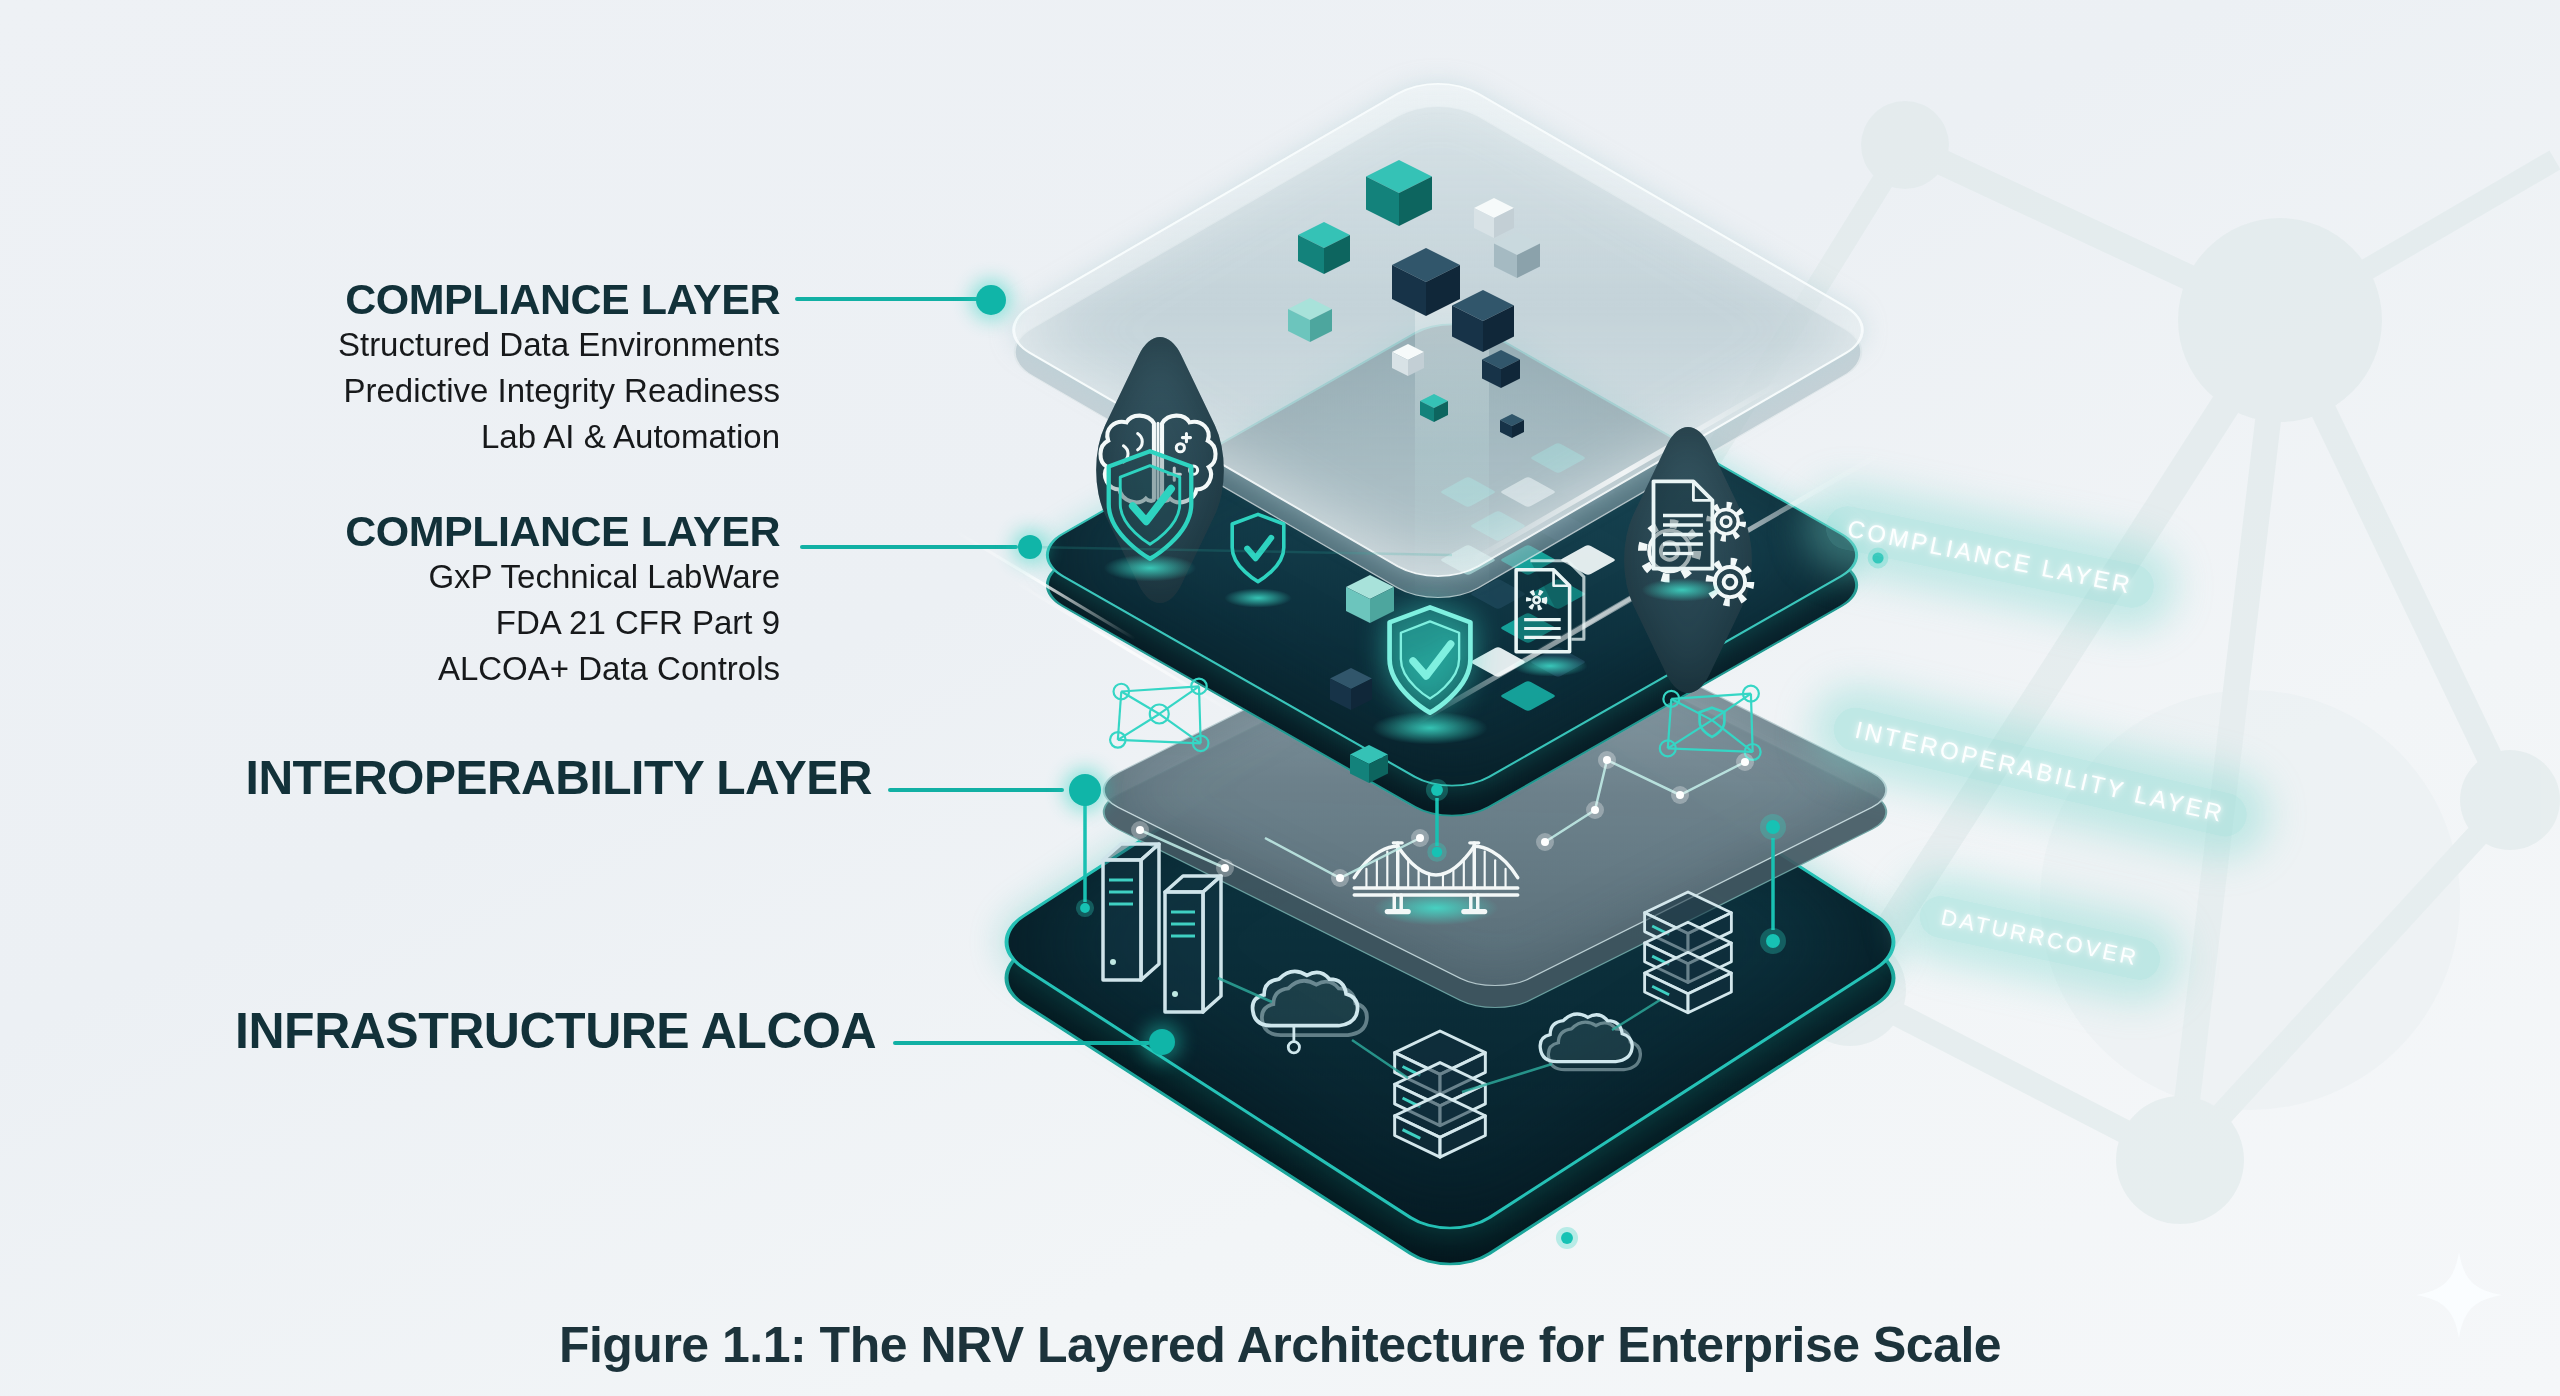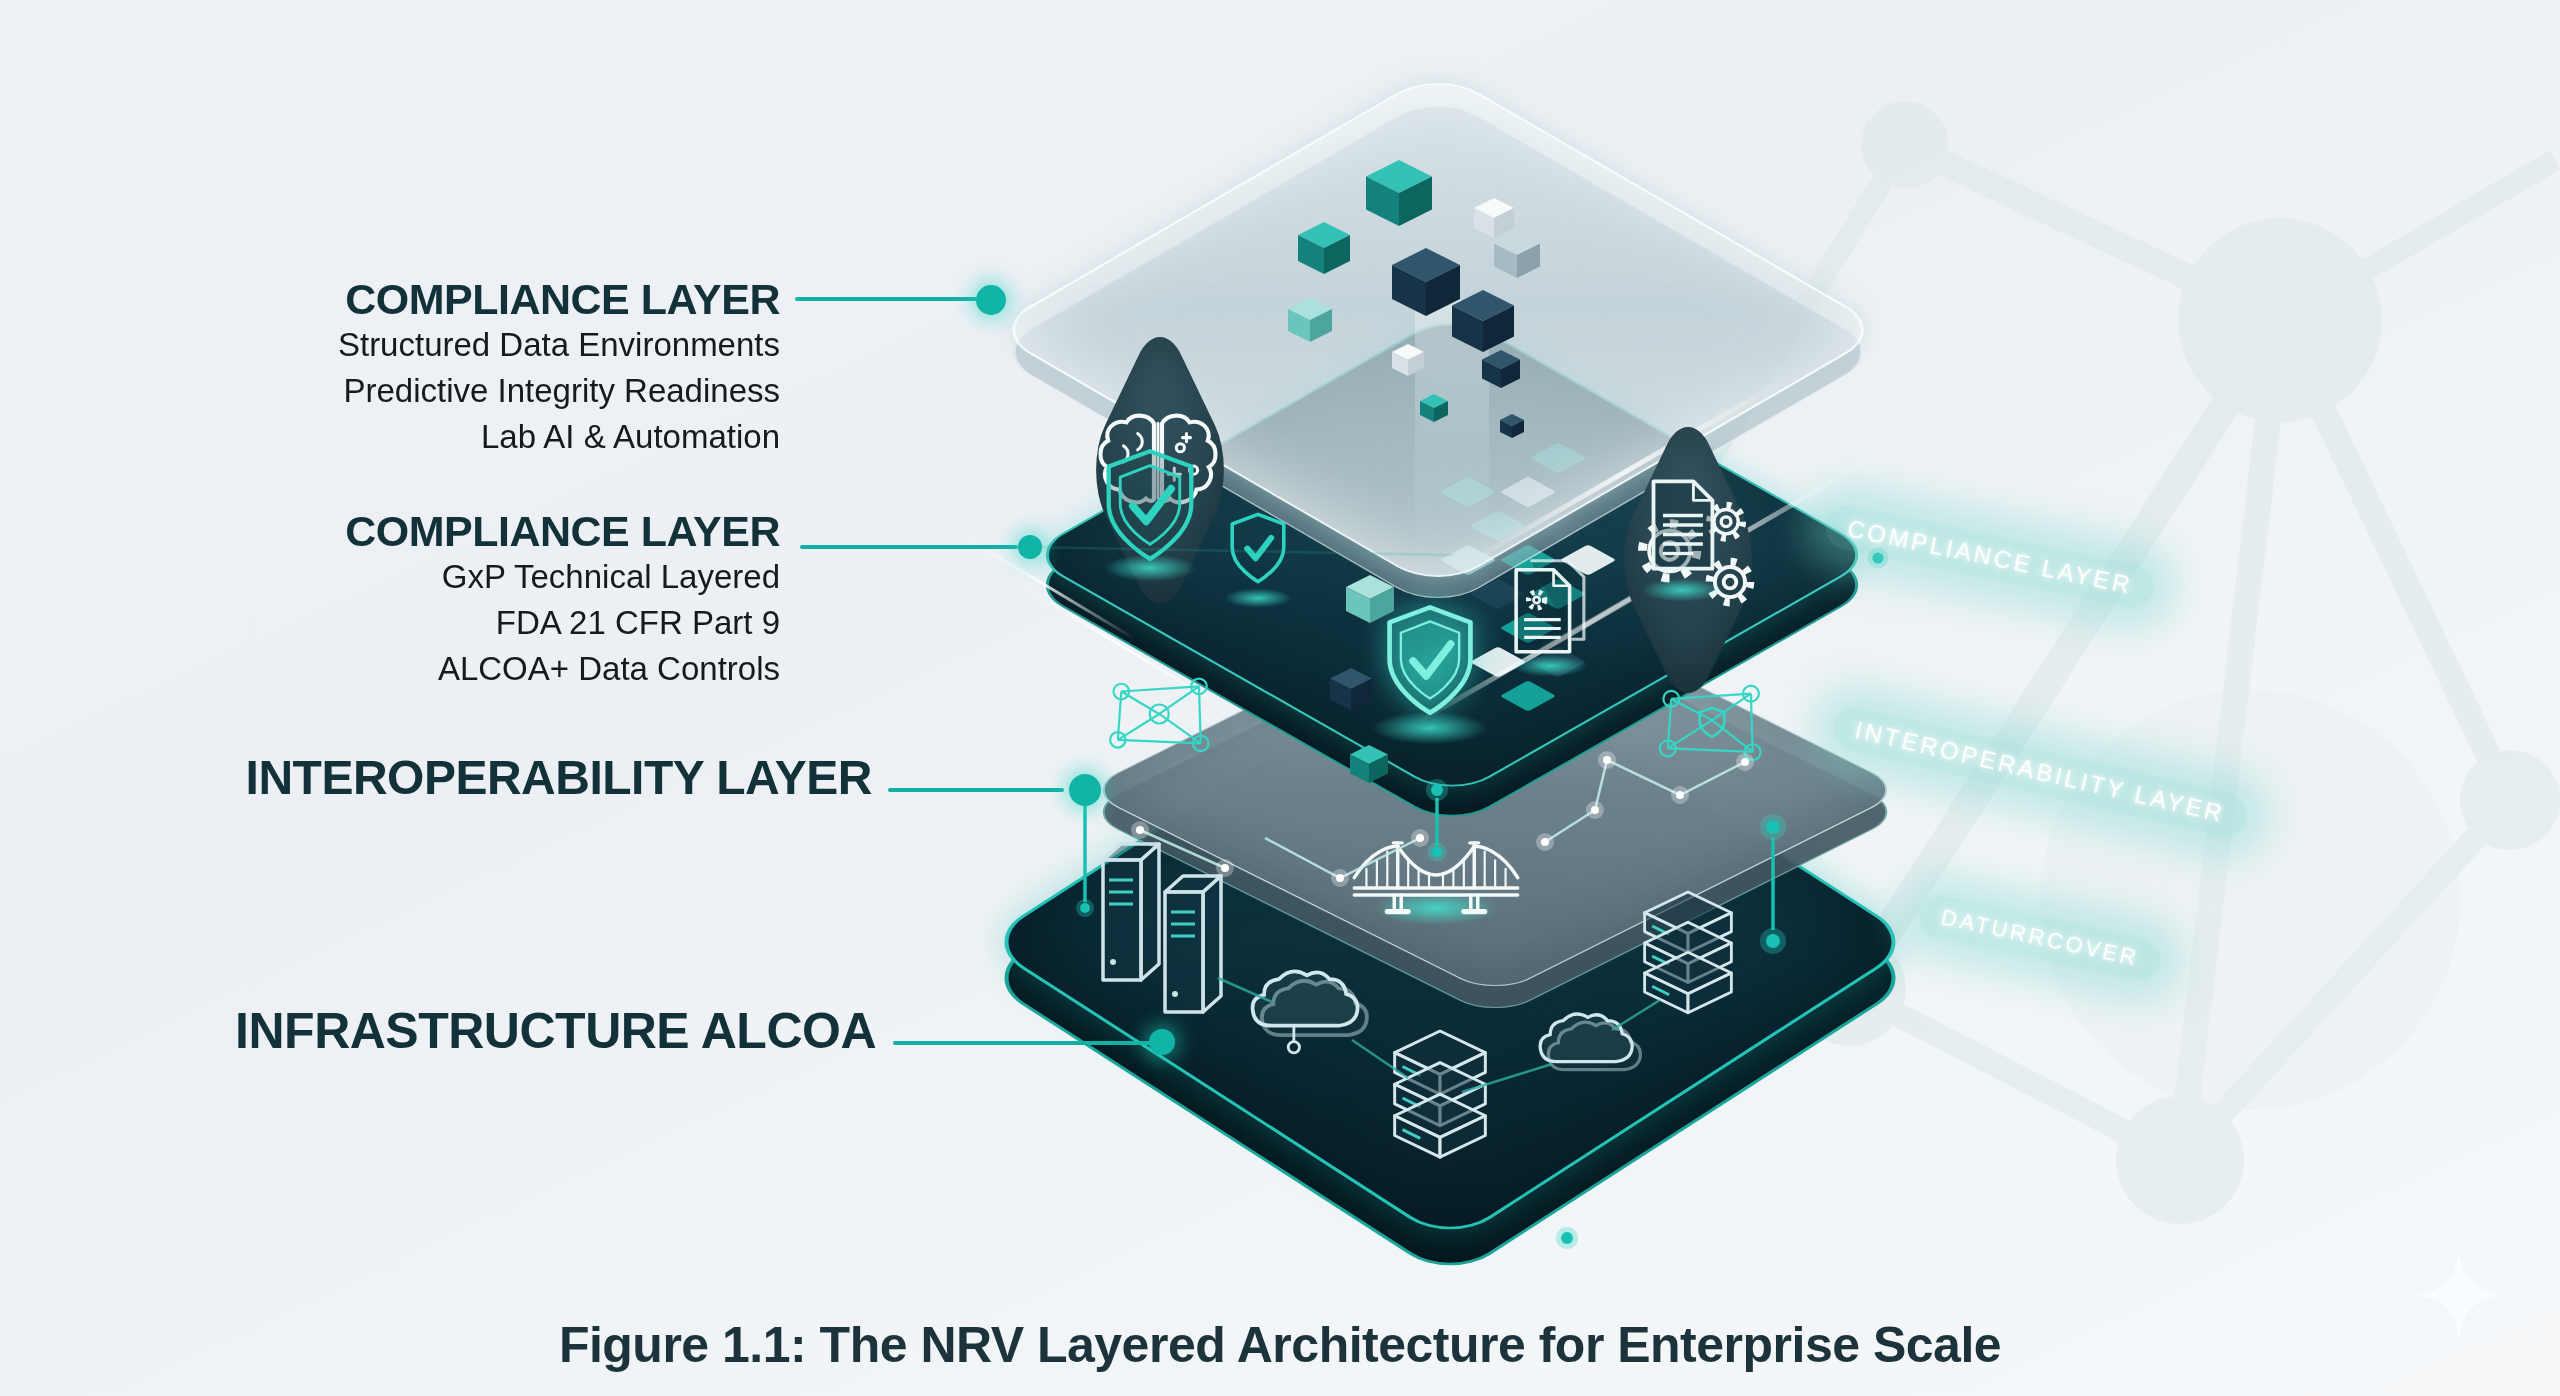--- a/index.html
+++ b/index.html
@@ -432,21 +432,21 @@
       <div class="lline">Predictive Integrity Readiness</div>
       <div class="lline">Lab AI &amp; Automation</div>
     </div>
   </div>
   <div class="dash" style="left:795px;top:297px;width:183px;"></div>
   <div class="cdot" style="left:991px;top:300px;width:30px;height:30px;"></div>
 
   <div class="lblock" id="lb1" style="right:1780px;top:508px;">
     <div class="ltitle">COMPLIANCE LAYER</div>
     <div class="lbody">
-      <div class="lline">GxP Technical Layered</div>
+      <div class="lline">GxP Technical LabWare</div>
       <div class="lline">FDA 21 CFR Part 9</div>
       <div class="lline">ALCOA+ Data Controls</div>
     </div>
   </div>
   <div class="dash" style="left:800px;top:545px;width:218px;"></div>
   <div class="cdot" style="left:1030px;top:547px;width:24px;height:24px;"></div>
 
   <div class="lblock" id="lb2" style="right:1688px;top:752px;">
     <div class="ltitle">INTEROPERABILITY LAYER</div>
   </div>

